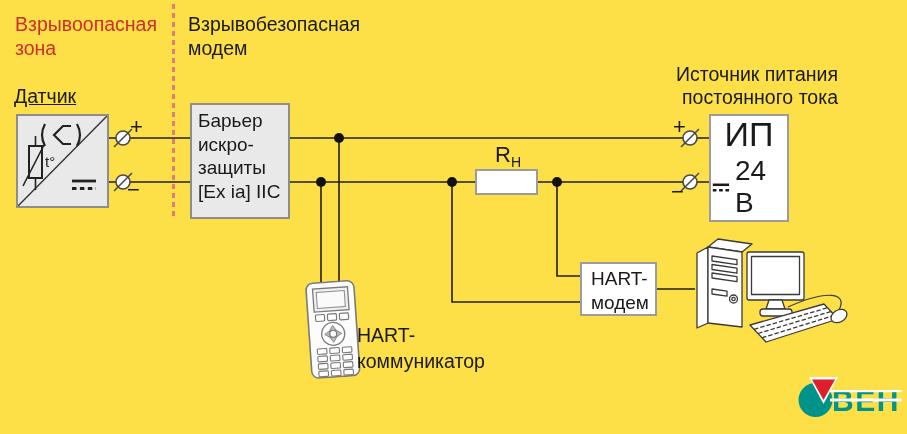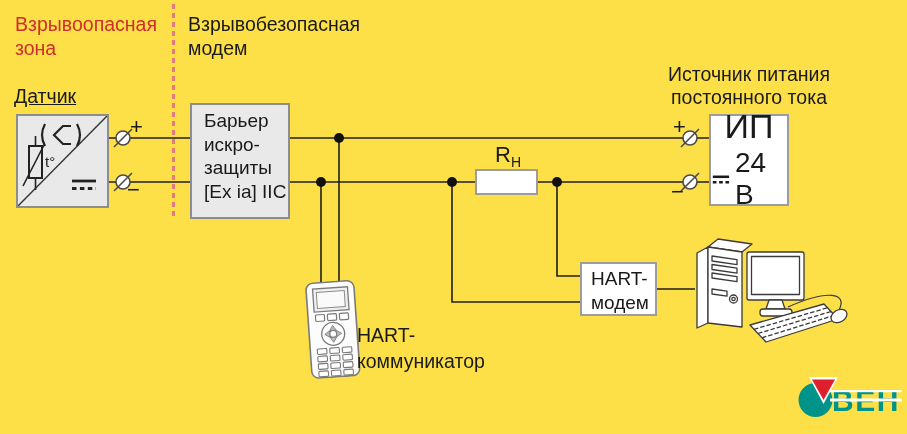--- a/index.html
+++ b/index.html
@@ -21,38 +21,38 @@
   .label{position:absolute;white-space:pre-line;font-size:19.5px;line-height:24px;}
   .label.red{color:var(--hazard-red);}
   .separator{
     position:absolute;left:172px;top:4px;width:2.5px;height:215px;
     background:repeating-linear-gradient(to bottom,var(--separator-red) 0 5px,transparent 5px 9px);
   }
   .box{position:absolute;box-sizing:border-box;}
   .sensor-box{left:16px;top:114px;width:93px;height:94px;background:var(--box-gray);border:2px solid var(--box-border);}
   .barrier-box{
     left:190px;top:103px;width:100px;height:116px;background:var(--box-gray);
-    border:2px solid var(--box-border);padding:4px 0 0 12px;
+    border:2px solid var(--box-border);padding:4px 0 0 6px;
     font-size:19px;line-height:23.5px;white-space:pre-line;
   }
   .psu-box{
-    left:709px;top:114px;width:80px;height:92px;background:#fff;border:2px solid var(--white-box-border);
+    left:709px;top:114px;width:80px;height:108px;background:#fff;border:2px solid var(--white-box-border);
     display:flex;flex-direction:column;align-items:center;justify-content:center;gap:4px;
   }
   .psu-name{font-size:34px;line-height:34px;}
   .psu-volt{display:flex;align-items:center;gap:4px;font-size:28px;}
   .modem-box{
     left:580px;top:262px;width:77px;height:54px;background:#fff;border:2px solid var(--white-box-border);
     padding:3px 0 0 9px;font-size:19px;line-height:24px;white-space:pre-line;
   }
   .resistor-box{left:475px;top:169px;width:63px;height:26px;background:#fff;border:2px solid var(--white-box-border);}
   .rh-label{position:absolute;left:495px;top:142px;font-size:22px;}
   .rh-label sub{font-size:14px;}
   .sign{position:absolute;font-size:22px;line-height:22px;}
-  .psu-title{left:660px;top:63px;width:178px;text-align:center;font-size:19.5px;line-height:23px;}
+  .psu-title{left:660px;top:63px;width:178px;text-align:right;font-size:19.5px;line-height:23px;}
   .pc-label{left:700px;top:349px;width:110px;text-align:center;font-size:20px;}
   .comm-label{left:357px;top:322px;font-size:19.5px;line-height:26px;}
   .comm-svg{position:absolute;left:301px;top:281px;transform:rotate(-4deg);transform-origin:50% 0;}
   .pc-svg{position:absolute;left:688px;top:231px;}
   .logo-svg{position:absolute;left:796px;top:377px;}
   .teal-fill{fill:var(--logo-teal);}
   .red-fill{fill:var(--logo-red);}
   .logo-text{fill:var(--logo-teal);font-family:"Liberation Sans",sans-serif;font-weight:bold;font-size:30px;letter-spacing:1.5px;}
 </style>
 </head>

